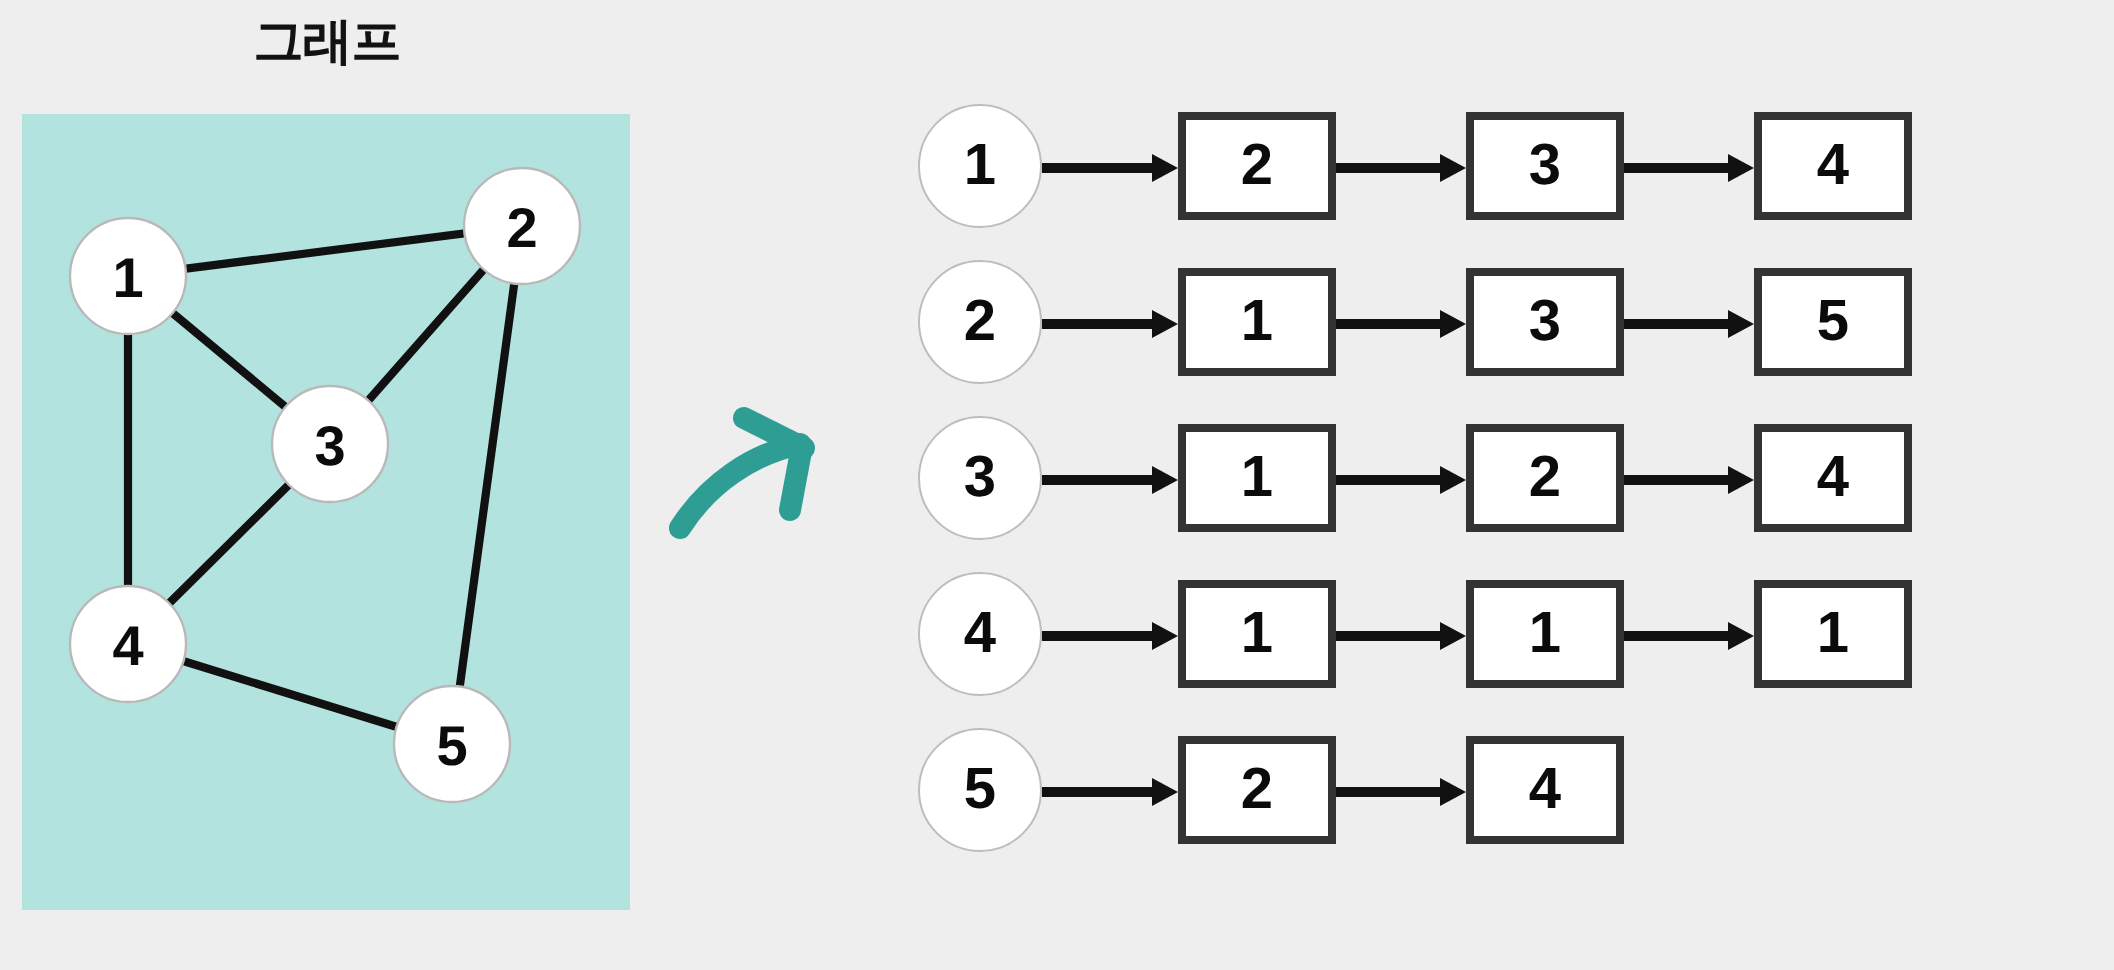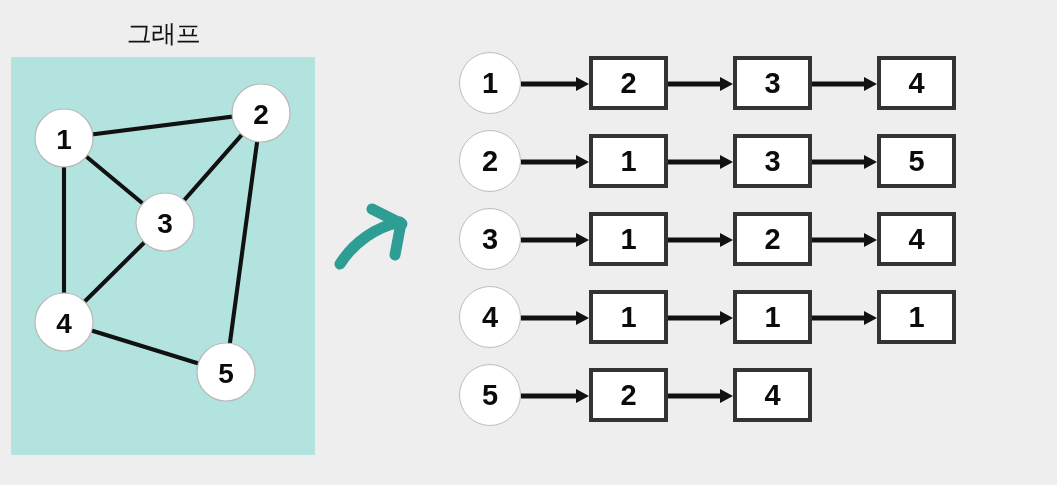--- a/index.html
+++ b/index.html
@@ -30,26 +30,25 @@
     height: 485px;
   }
 
   #graph-title {
     position: absolute;
     left: 11px;
     top: 4px;
     width: 305px;
     text-align: center;
     font-size: 25px;
-    font-weight: normal;
+    font-weight: bold;
     color: #121212;
     letter-spacing: -0.5px;
     line-height: 34px;
     white-space: nowrap;
-    margin-top: 12px;
   }
 
   #graph-canvas-wrap {
     position: absolute;
     left: 11px;
     top: 57px;
     width: 304px;
     height: 398px;
     background: #b3e3df;
   }

